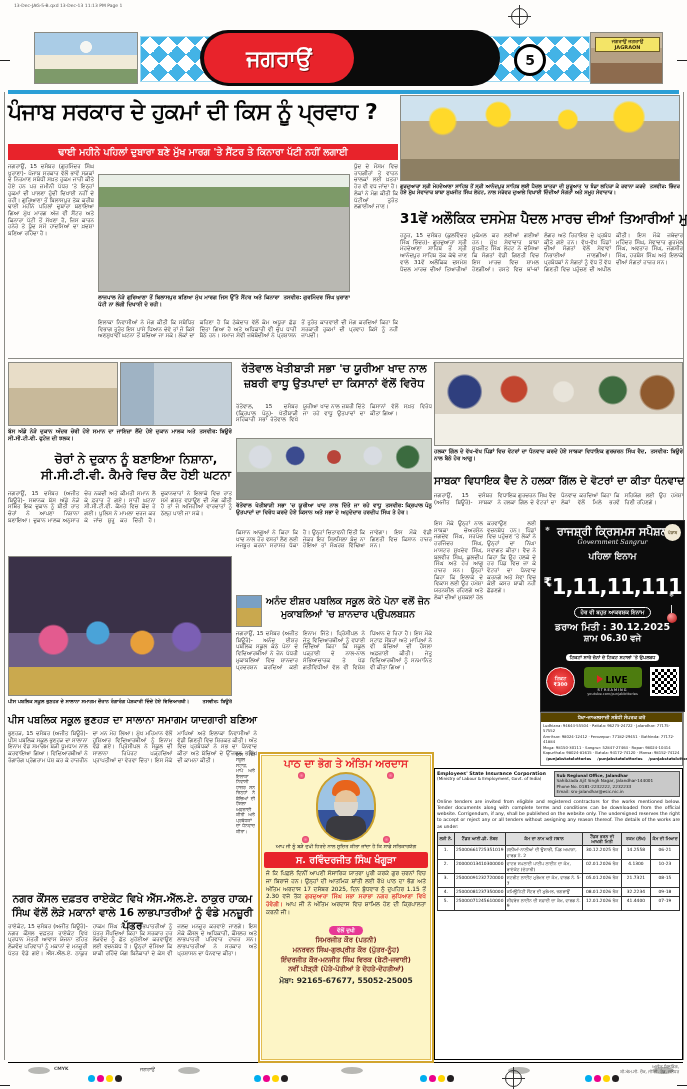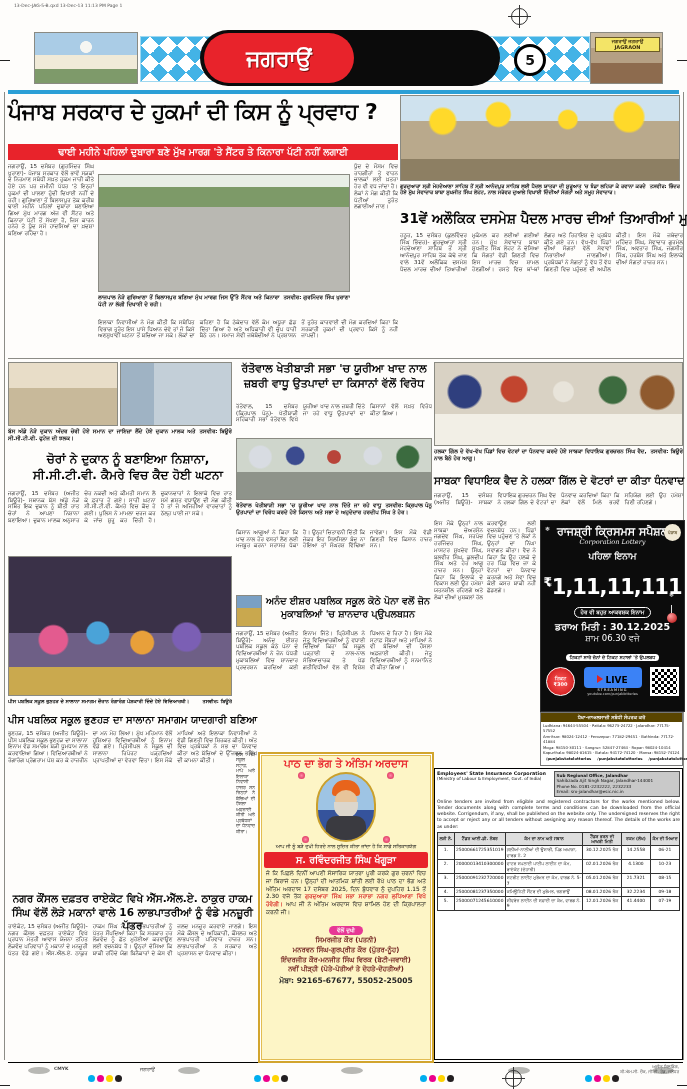--- a/index.html
+++ b/index.html
@@ -45,21 +45,21 @@
   #station-photo{background:linear-gradient(#c9b9a0 0 30%,#b5a084 30% 60%,#8d6b4e 60% 100%);}
   #station-board{position:absolute;left:6%;top:8%;width:88%;background:#f3e467;border:1px solid #6b5b28;
     font-size:5px;font-weight:bold;color:#3a2c10;text-align:center;line-height:1.25;}
 
   #blue-rule{left:8px;top:90px;width:671px;height:4px;background:#2b9fd6;}
 
   
   #lottery{background:#0c0c0c;color:#fff;text-align:center;border:1px solid #2e2e2e;z-index:3;}
   .wpill{display:inline-block;border:1px solid #fff;border-radius:8px;font-size:5.5px;font-weight:bold;padding:1px 6px;}
   #qr{width:25px;height:25px;background:repeating-conic-gradient(#000 0% 25%,#fff 0% 50%) 0 0/6px 6px;border:2px solid #fff;}
-  #live-pill{background:#3b82f6;border-radius:4px;color:#000;padding:1px 3px;}
+  #live-pill{background:#4d7c0f;border-radius:4px;color:#000;padding:1px 3px;}
   #play-icon{display:inline-block;width:0;height:0;border-left:6px solid #e02424;border-top:4px solid transparent;border-bottom:4px solid transparent;vertical-align:middle;margin-right:2px;}
   #ticket-badge{width:27px;height:27px;border-radius:50%;background:radial-gradient(#ff5a5a,#c40f0f);
     border:1px solid #fff;display:flex;flex-direction:column;align-items:center;justify-content:center;
     font-size:5px;font-weight:bold;line-height:1.1;}
   .flake{position:absolute;color:#fff;font-size:6px;}
   #ornament{position:absolute;right:7px;top:92px;width:10px;height:10px;border-radius:50%;
     background:radial-gradient(circle at 35% 30%,#ff9d9d,#b00707);}
   #ornament::before{content:"";position:absolute;left:4px;top:-8px;width:1px;height:8px;background:#ddd;}
 
   
@@ -155,21 +155,21 @@
 
   <div class="abs hairline" style="left:8px;top:358px;width:675px;height:1px;"></div>
 
   <div class="abs" style="left:8px;top:362px;width:224px;">
     <div class="abs photo" style="left:0;top:0;width:110px;height:64px;background:linear-gradient(#e8ddc8 0 40%,#c8b99a 40% 100%);"></div>
     <div class="abs photo" style="left:112px;top:0;width:112px;height:64px;background:linear-gradient(90deg,#9fb3c4 0 30%,#c3cfd8 30% 100%);"></div>
     <div class="abs cap" style="left:0;top:66px;width:224px;height:21px;">
       <span class="credit">ਤਸਵੀਰ: ਬਿਊਰੋ</span>
       <span>ਬੱਸ ਅੱਡੇ ਨੇੜੇ ਦੁਕਾਨ ਅੰਦਰ ਚੋਰੀ ਹੋਏ ਸਮਾਨ ਦਾ ਜਾਇਜ਼ਾ ਲੈਂਦੇ ਹੋਏ ਦੁਕਾਨ ਮਾਲਕ ਅਤੇ ਸੀ.ਸੀ.ਟੀ.ਵੀ. ਫੁਟੇਜ ਦੀ ਝਲਕ।</span>
     </div>
-    <div class="abs headline ctr" style="left:8px;top:89px;width:224px;height:36px;font-size:12px;line-height:1.35;">ਚੋਰਾਂ ਨੇ ਦੁਕਾਨ ਨੂੰ ਬਣਾਇਆ ਨਿਸ਼ਾਨਾ, ਸੀ.ਸੀ.ਟੀ.ਵੀ. ਕੈਮਰੇ ਵਿਚ ਕੈਦ ਹੋਈ ਘਟਨਾ</div>
+    <div class="abs headline ctr" style="left:16px;top:89px;width:224px;height:36px;font-size:12px;line-height:1.35;">ਚੋਰਾਂ ਨੇ ਦੁਕਾਨ ਨੂੰ ਬਣਾਇਆ ਨਿਸ਼ਾਨਾ, ਸੀ.ਸੀ.ਟੀ.ਵੀ. ਕੈਮਰੇ ਵਿਚ ਕੈਦ ਹੋਈ ਘਟਨਾ</div>
     <div class="abs body-txt cols3" style="left:0;top:128px;width:224px;height:64px;">ਜਗਰਾਉਂ, 15 ਦਸੰਬਰ (ਅਜੀਤ ਬਿਊਰੋ)- ਸਥਾਨਕ ਬੱਸ ਅੱਡੇ ਨੇੜੇ ਸਥਿਤ ਇਕ ਦੁਕਾਨ ਨੂੰ ਬੀਤੀ ਰਾਤ ਚੋਰਾਂ ਨੇ ਆਪਣਾ ਨਿਸ਼ਾਨਾ ਬਣਾਇਆ। ਦੁਕਾਨ ਮਾਲਕ ਅਨੁਸਾਰ ਚੋਰ ਨਕਦੀ ਅਤੇ ਕੀਮਤੀ ਸਮਾਨ ਲੈ ਕੇ ਫ਼ਰਾਰ ਹੋ ਗਏ। ਸਾਰੀ ਘਟਨਾ ਸੀ.ਸੀ.ਟੀ.ਵੀ. ਕੈਮਰੇ ਵਿਚ ਕੈਦ ਹੋ ਗਈ। ਪੁਲਿਸ ਨੇ ਮਾਮਲਾ ਦਰਜ ਕਰ ਕੇ ਜਾਂਚ ਸ਼ੁਰੂ ਕਰ ਦਿੱਤੀ ਹੈ। ਦੁਕਾਨਦਾਰਾਂ ਨੇ ਇਲਾਕੇ ਵਿਚ ਰਾਤ ਸਮੇਂ ਗਸ਼ਤ ਵਧਾਉਣ ਦੀ ਮੰਗ ਕੀਤੀ ਹੈ ਤਾਂ ਜੋ ਅਜਿਹੀਆਂ ਵਾਰਦਾਤਾਂ ਨੂੰ ਠੱਲ੍ਹ ਪਾਈ ਜਾ ਸਕੇ।</div>
     <div class="abs photo" style="left:0;top:194px;width:224px;height:140px;background:
         radial-gradient(circle at 20% 60%,#e35b8f 7%,transparent 8%),
         radial-gradient(circle at 40% 55%,#4aa3d8 7%,transparent 8%),
         radial-gradient(circle at 60% 62%,#e8a03a 7%,transparent 8%),
         radial-gradient(circle at 80% 58%,#7b5fb4 7%,transparent 8%),
         linear-gradient(#3a3148 0 55%,#6e5f86 55% 80%,#caa94e 80% 100%);"></div>
     <div class="abs cap" style="left:0;top:336px;width:224px;height:14px;font-size:5px;">
       <span class="credit">ਤਸਵੀਰ: ਬਿਊਰੋ</span>
       <span>ਪੀਸ ਪਬਲਿਕ ਸਕੂਲ ਭੁਣਹੜ ਦੇ ਸਾਲਾਨਾ ਸਮਾਗਮ ਦੌਰਾਨ ਰੰਗਾਰੰਗ ਪੇਸ਼ਕਾਰੀ ਦਿੰਦੇ ਹੋਏ ਵਿਦਿਆਰਥੀ।</span>
@@ -248,28 +248,28 @@
     <div class="abs body-txt cols4" style="left:0;top:130px;width:249px;height:24px;">ਜਗਰਾਉਂ, 15 ਦਸੰਬਰ (ਅਜੀਤ ਬਿਊਰੋ)- ਸਾਬਕਾ ਵਿਧਾਇਕ ਗੁਰਚਰਨ ਸਿੰਘ ਵੈਦ ਨੇ ਹਲਕਾ ਗਿੱਲ ਦੇ ਵੋਟਰਾਂ ਦਾ ਧੰਨਵਾਦ ਕਰਦਿਆਂ ਕਿਹਾ ਕਿ ਲੋਕਾਂ ਵੱਲੋਂ ਮਿਲੇ ਭਰਵੇਂ ਸਹਿਯੋਗ ਲਈ ਉਹ ਹਮੇਸ਼ਾ ਰਿਣੀ ਰਹਿਣਗੇ।</div>
     <div class="abs body-txt cols2" style="left:0;top:158px;width:102px;height:246px;">ਇਸ ਮੌਕੇ ਉਨ੍ਹਾਂ ਨਾਲ ਸਾਬਕਾ ਚੇਅਰਮੈਨ ਜਗਦੇਵ ਸਿੰਘ, ਸਰਪੰਚ ਹਰਜਿੰਦਰ ਸਿੰਘ, ਮਾਸਟਰ ਸੁਖਦੇਵ ਸਿੰਘ, ਬਲਵੀਰ ਸਿੰਘ, ਕੁਲਦੀਪ ਸਿੰਘ ਅਤੇ ਹੋਰ ਆਗੂ ਹਾਜ਼ਰ ਸਨ। ਉਨ੍ਹਾਂ ਕਿਹਾ ਕਿ ਇਲਾਕੇ ਦੇ ਵਿਕਾਸ ਲਈ ਉਹ ਹਮੇਸ਼ਾ ਯਤਨਸ਼ੀਲ ਰਹਿਣਗੇ ਅਤੇ ਲੋਕਾਂ ਦੀਆਂ ਮੁਸ਼ਕਲਾਂ ਹੱਲ ਕਰਵਾਉਣ ਲਈ ਵਚਨਬੱਧ ਹਨ। ਪਿੰਡਾਂ ਵਿਚ ਪਹੁੰਚਣ 'ਤੇ ਲੋਕਾਂ ਨੇ ਉਨ੍ਹਾਂ ਦਾ ਨਿੱਘਾ ਸਵਾਗਤ ਕੀਤਾ। ਵੈਦ ਨੇ ਕਿਹਾ ਕਿ ਉਹ ਹਲਕੇ ਦੇ ਹਰ ਪਿੰਡ ਵਿਚ ਜਾ ਕੇ ਵੋਟਰਾਂ ਦਾ ਧੰਨਵਾਦ ਕਰਨਗੇ ਅਤੇ ਸੇਵਾ ਵਿਚ ਕੋਈ ਕਸਰ ਬਾਕੀ ਨਹੀਂ ਛੱਡਣਗੇ।</div>
 
     <div class="abs" id="lottery" style="left:106px;top:158px;width:143px;height:190px;">
       <span class="flake" style="left:4px;top:4px;">❄</span>
       <span class="flake" style="left:6px;top:60px;">❄</span>
       <span class="flake" style="right:10px;top:70px;">❄</span>
       <div id="ornament"></div>
       <div class="abs" style="right:3px;top:3px;width:17px;height:17px;border-radius:50%;background:#f1ead6;color:#4a3b13;font-size:4px;font-weight:bold;display:flex;align-items:center;justify-content:center;">ਪੰਜਾਬ</div>
       <div style="font-size:11px;font-weight:bold;margin-top:4px;">ਰਾਜਸ਼੍ਰੀ ਕ੍ਰਿਸਮਸ ਸਪੈਸ਼ਲ</div>
-      <div style="font-size:6.5px;font-style:italic;font-family:'DejaVu Serif',serif;color:#f0f0f0;">Corporation Lottery</div>
+      <div style="font-size:6.5px;font-style:italic;font-family:'DejaVu Serif',serif;color:#f0f0f0;">Government Sangrur</div>
       <div style="font-size:9px;font-weight:bold;margin-top:5px;">ਪਹਿਲਾ ਇਨਾਮ</div>
       <div style="margin-top:13px;">
         <span style="font-size:12px;font-weight:bold;vertical-align:top;">₹</span><span style="font-size:21px;font-weight:bold;letter-spacing:-1px;">1,11,11,111</span>
       </div>
       <div class="wpill" style="margin-top:2px;">ਹੋਰ ਵੀ ਬਹੁਤ ਆਕਰਸ਼ਕ ਇਨਾਮ</div>
       <div style="font-size:9.5px;font-weight:bold;margin-top:3px;">ਡਰਾਅ ਮਿਤੀ : 30.12.2025</div>
-      <div style="font-size:8.5px;font-weight:normal;">ਸ਼ਾਮ 06.30 ਵਜੇ</div>
+      <div style="font-size:8.5px;font-weight:bold;">ਸ਼ਾਮ 06.30 ਵਜੇ</div>
       <div style="display:inline-block;background:#fff;color:#000;font-size:4.8px;font-weight:bold;border-radius:6px;padding:1px 4px;margin-top:3px;">ਟਿਕਟਾਂ ਸਾਰੇ ਜ਼ੋਨਾਂ ਦੇ ਟਿਕਟ ਸਟਾਲਾਂ 'ਤੇ ਉਪਲਬਧ</div>
       <div style="display:flex;justify-content:space-between;align-items:center;padding:0 5px;margin-top:4px;">
         <div id="ticket-badge">
           <span>ਟਿਕਟ</span>
           <span>₹300</span>
         </div>
         <div style="width:58px;">
           <div id="live-pill"><span id="play-icon"></span><span style="font-size:9px;font-weight:bold;">LIVE</span></div>
           <div style="font-size:3.5px;letter-spacing:1px;">STREAMING</div>
           <div style="font-size:3.5px;color:#ccc;">youtube.com/punjablotteries</div>

